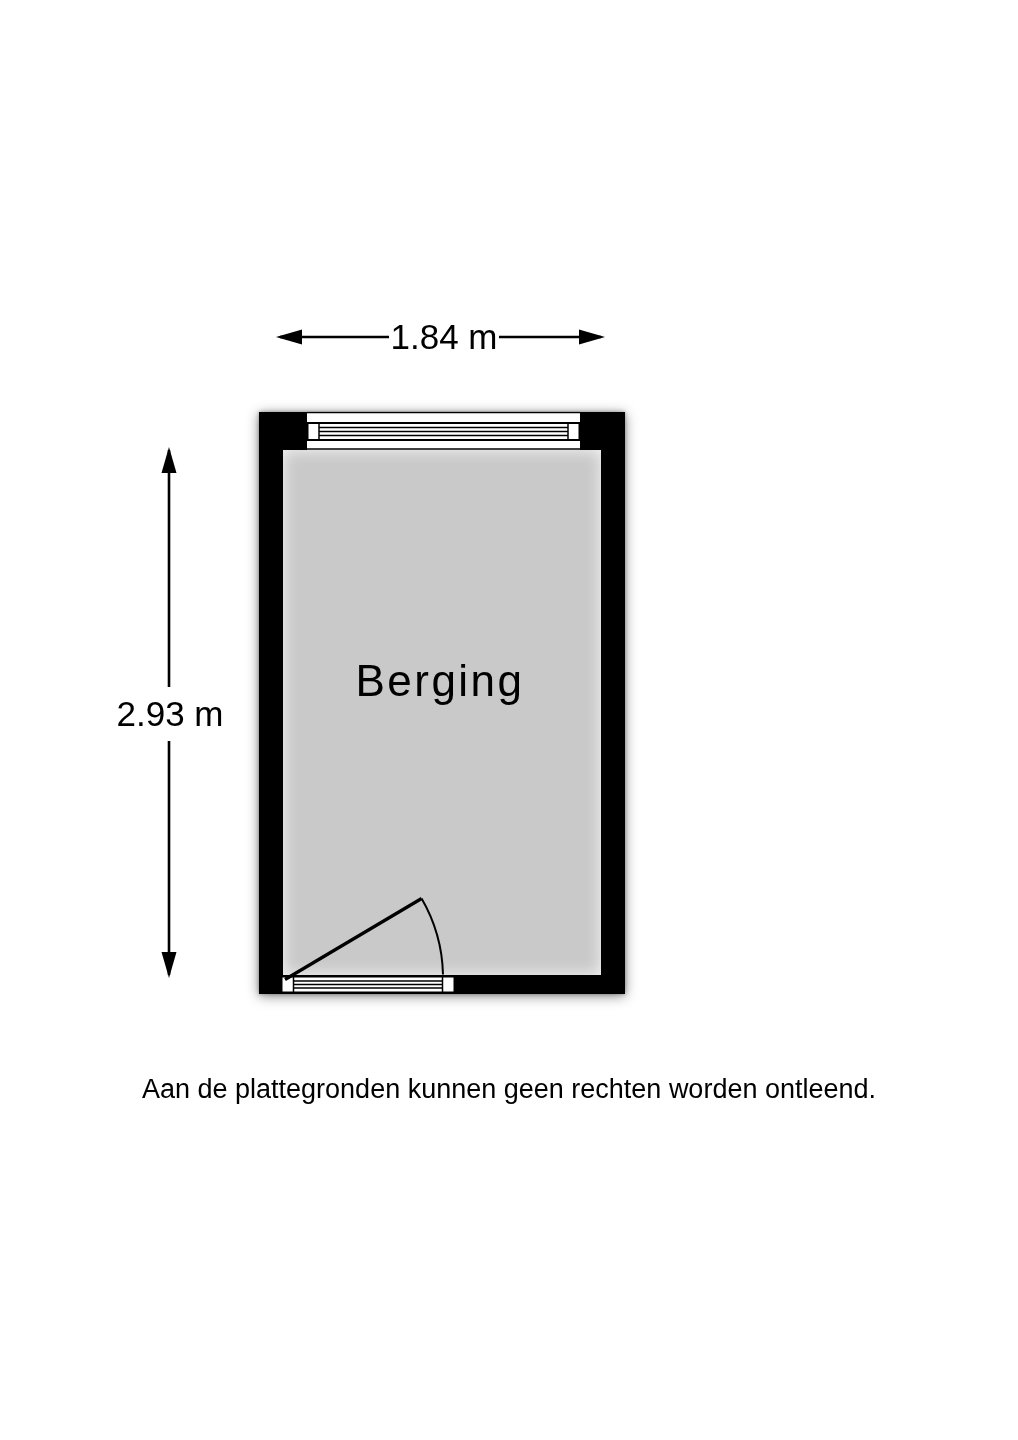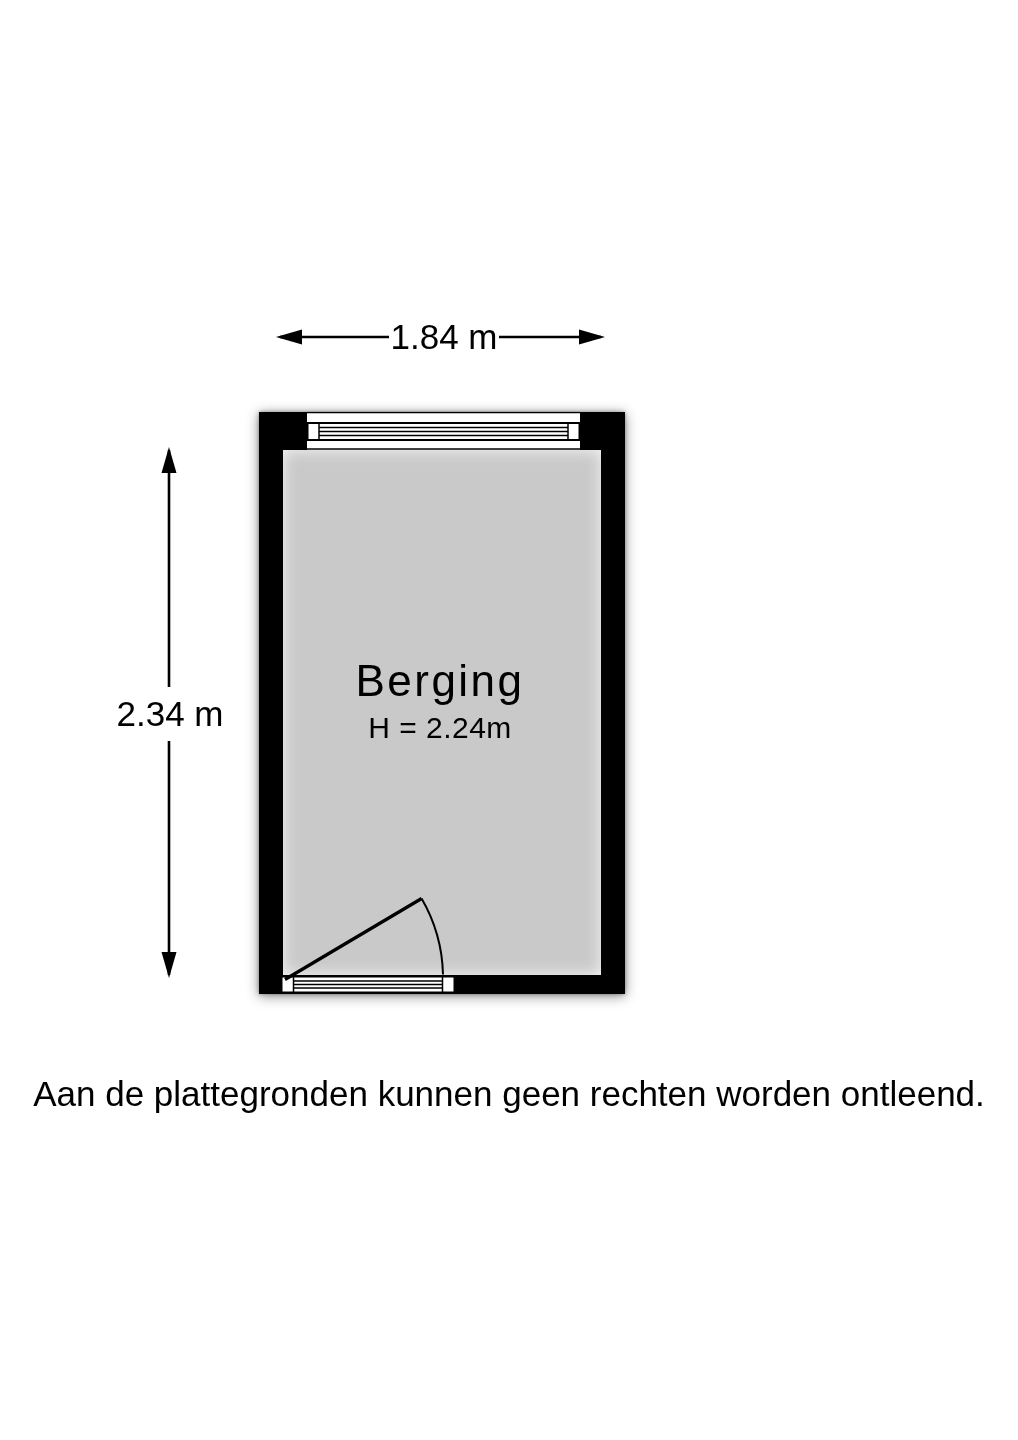--- a/index.html
+++ b/index.html
@@ -65,21 +65,21 @@
   .room-name {
     left: 340px; top: 656px; width: 200px;
     font-size: 44px; letter-spacing: 2.5px;
   }
   .room-height {
     left: 340px; top: 711px; width: 200px;
     font-size: 30px; letter-spacing: 0.5px;
   }
   .disclaimer {
     left: 0; right: 0; top: 1074px;
-    font-size: 35px;
+    font-size: 27px;
   }
 </style>
 </head>
 <body>
 
 <div class="canvas">
 
   <div class="plan">
     <div class="floor"></div>
   </div>
@@ -119,21 +119,20 @@
       <line class="glazing-line" x1="293.5" y1="981" x2="442.5" y2="981"></line>
       <line class="glazing-line" x1="293.5" y1="984.5" x2="442.5" y2="984.5"></line>
       <line class="glazing-line" x1="293.5" y1="988" x2="442.5" y2="988"></line>
       <path class="door-arc" d="M 421.6 898.5 A 159 159 0 0 1 443 974.5"></path>
       <line class="door-leaf" x1="285" y1="979.5" x2="421.6" y2="898.5"></line>
     </g>
   </svg>
 
   <div class="label dim-label-width">1.84 m</div>
 
-  <div class="label dim-label-height">2.34 m</div>
+  <div class="label dim-label-height">2.93 m</div>
 
   <div class="label room-name">Berging</div>
 
-  <div class="label room-height">H = 2.24m</div>
 
   <div class="label disclaimer">Aan de plattegronden kunnen geen rechten worden ontleend.</div>
 
 </div>
 
 </body></html>

